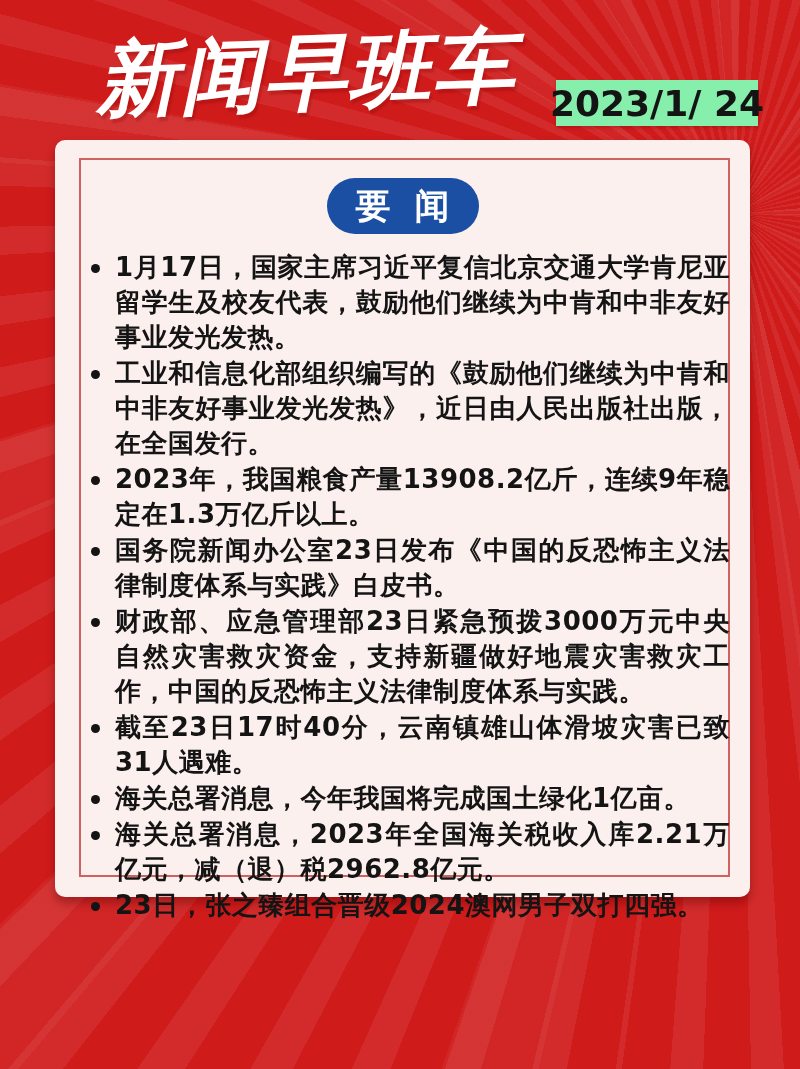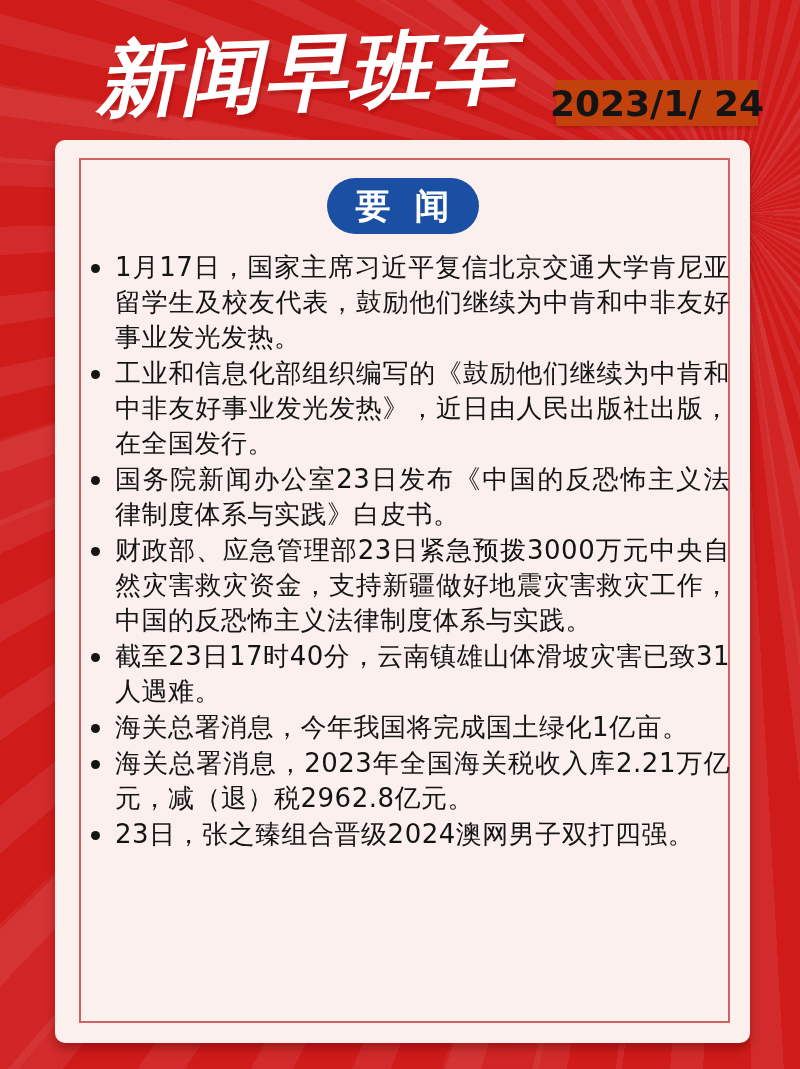--- a/index.html
+++ b/index.html
@@ -30,34 +30,34 @@
     color: #ffffff;
     letter-spacing: 2px;
     white-space: nowrap;
     text-shadow: 2px 4px 2px rgba(120,0,0,0.25);
     transform: rotate(-2deg);
   }
   .date-badge {
     position: absolute;
     left: 556px; top: 80px;
     width: 202px; height: 46px;
-    background: #c2410c;
+    background: #86efac;
     display: flex; align-items: center; justify-content: center;
     font-size: 36px;
     font-weight: bold;
     color: #141414;
     box-shadow: 0 2px 3px rgba(100,0,0,0.25);
     white-space: pre;
   }
 
   
   .card {
     position: absolute;
     left: 55px; top: 140px;
-    width: 695px; height: 903px;
+    width: 695px; height: 757px;
     background: #fcf0ee;
     border-radius: 10px;
     box-shadow: 0 6px 10px rgba(90,0,0,0.40);
   }
   .inner-frame {
     position: absolute;
     left: 24px; right: 20px; top: 18px; bottom: 20px;
     border: 2px solid #cf6161;
     pointer-events: none;
   }
@@ -98,21 +98,21 @@
     position: absolute;
     left: 2px; top: 14px;
     width: 9px; height: 9px;
     border-radius: 50%;
     background: #141414;
   }
   .news-text {
     flex: 1;
     font-size: 26px;
     line-height: 35px;
-    font-weight: normal;
+    font-weight: bold;
     color: #141414;
     letter-spacing: 0.5px;
     text-align: justify;
   }
 </style>
 </head>
 <body>
 
 <div class="poster-title">新闻早班车</div>
 
@@ -127,20 +127,24 @@
     <li class="news-item">
       <span class="bullet"></span>
       <span class="news-text">1月17日，国家主席习近平复信北京交通大学肯尼亚留学生及校友代表，鼓励他们继续为中肯和中非友好事业发光发热。</span>
     </li>
 
     <li class="news-item">
       <span class="bullet"></span>
       <span class="news-text">工业和信息化部组织编写的《鼓励他们继续为中肯和中非友好事业发光发热》，近日由人民出版社出版，在全国发行。</span>
     </li>
 
+    <li class="news-item">
+      <span class="bullet"></span>
+      <span class="news-text">2023年，我国粮食产量13908.2亿斤，连续9年稳定在1.3万亿斤以上。</span>
+    </li>
 
     <li class="news-item">
       <span class="bullet"></span>
       <span class="news-text">国务院新闻办公室23日发布《中国的反恐怖主义法律制度体系与实践》白皮书。</span>
     </li>
 
     <li class="news-item">
       <span class="bullet"></span>
       <span class="news-text">财政部、应急管理部23日紧急预拨3000万元中央自然灾害救灾资金，支持新疆做好地震灾害救灾工作，中国的反恐怖主义法律制度体系与实践。</span>
     </li>

